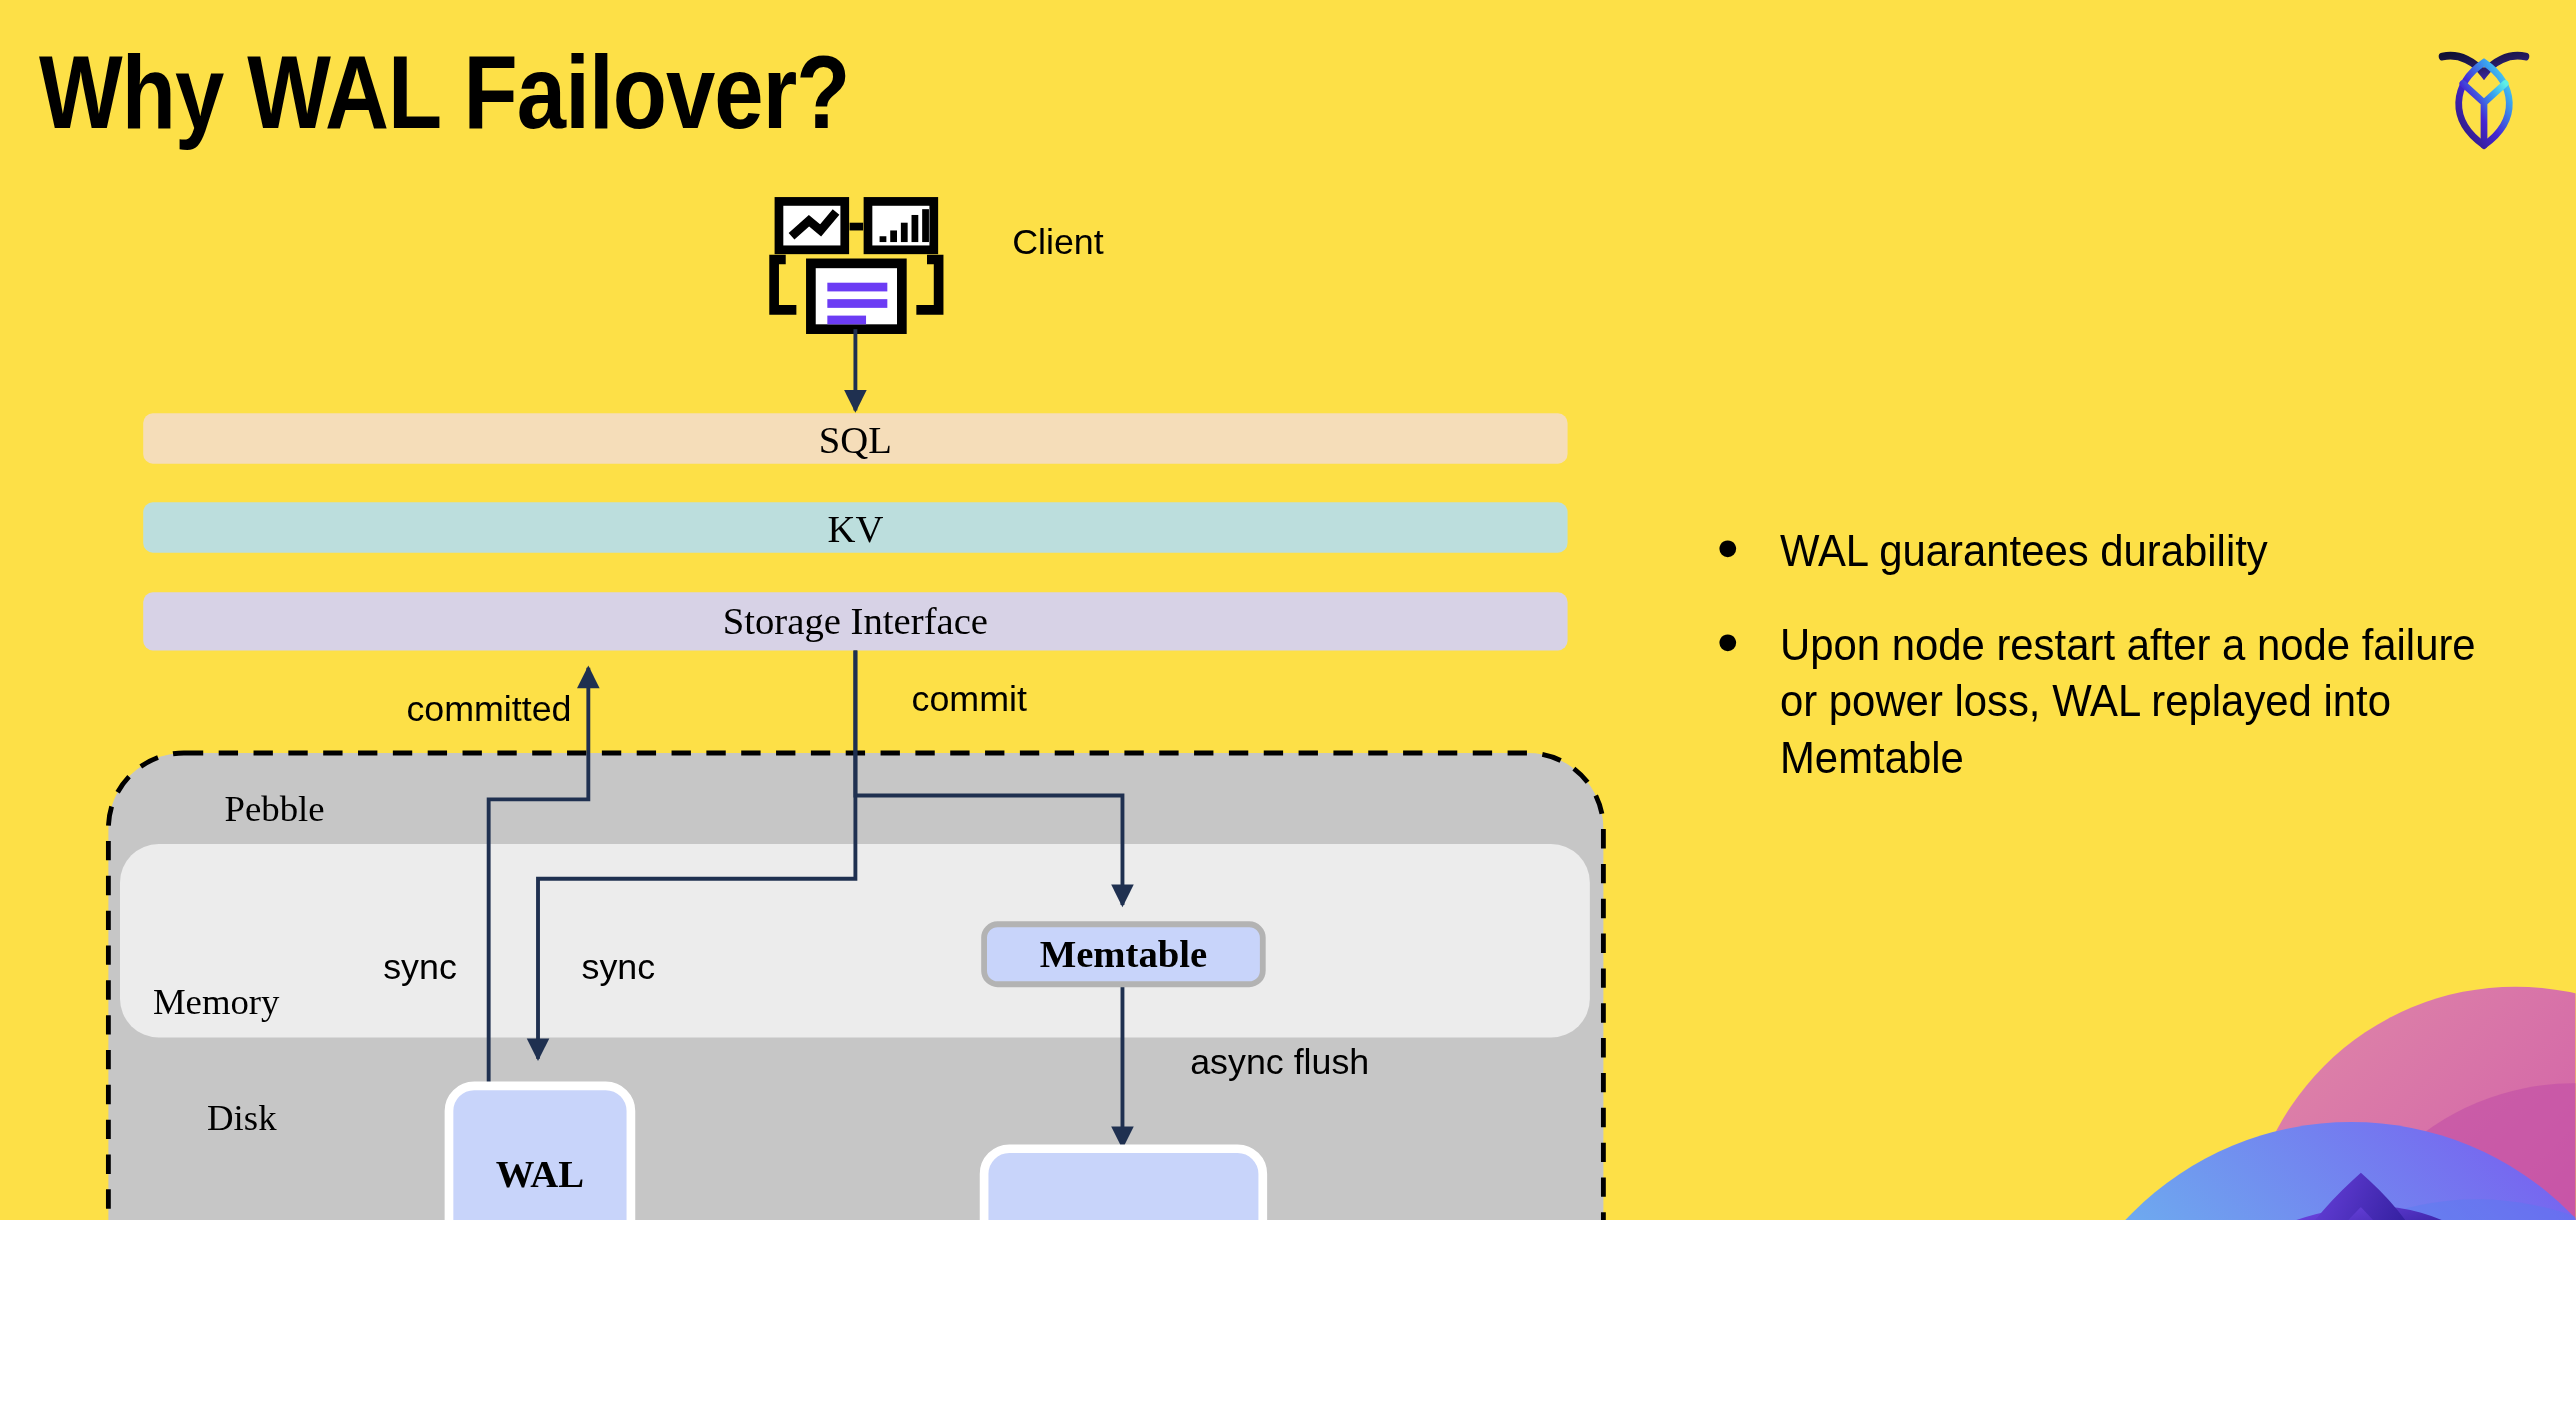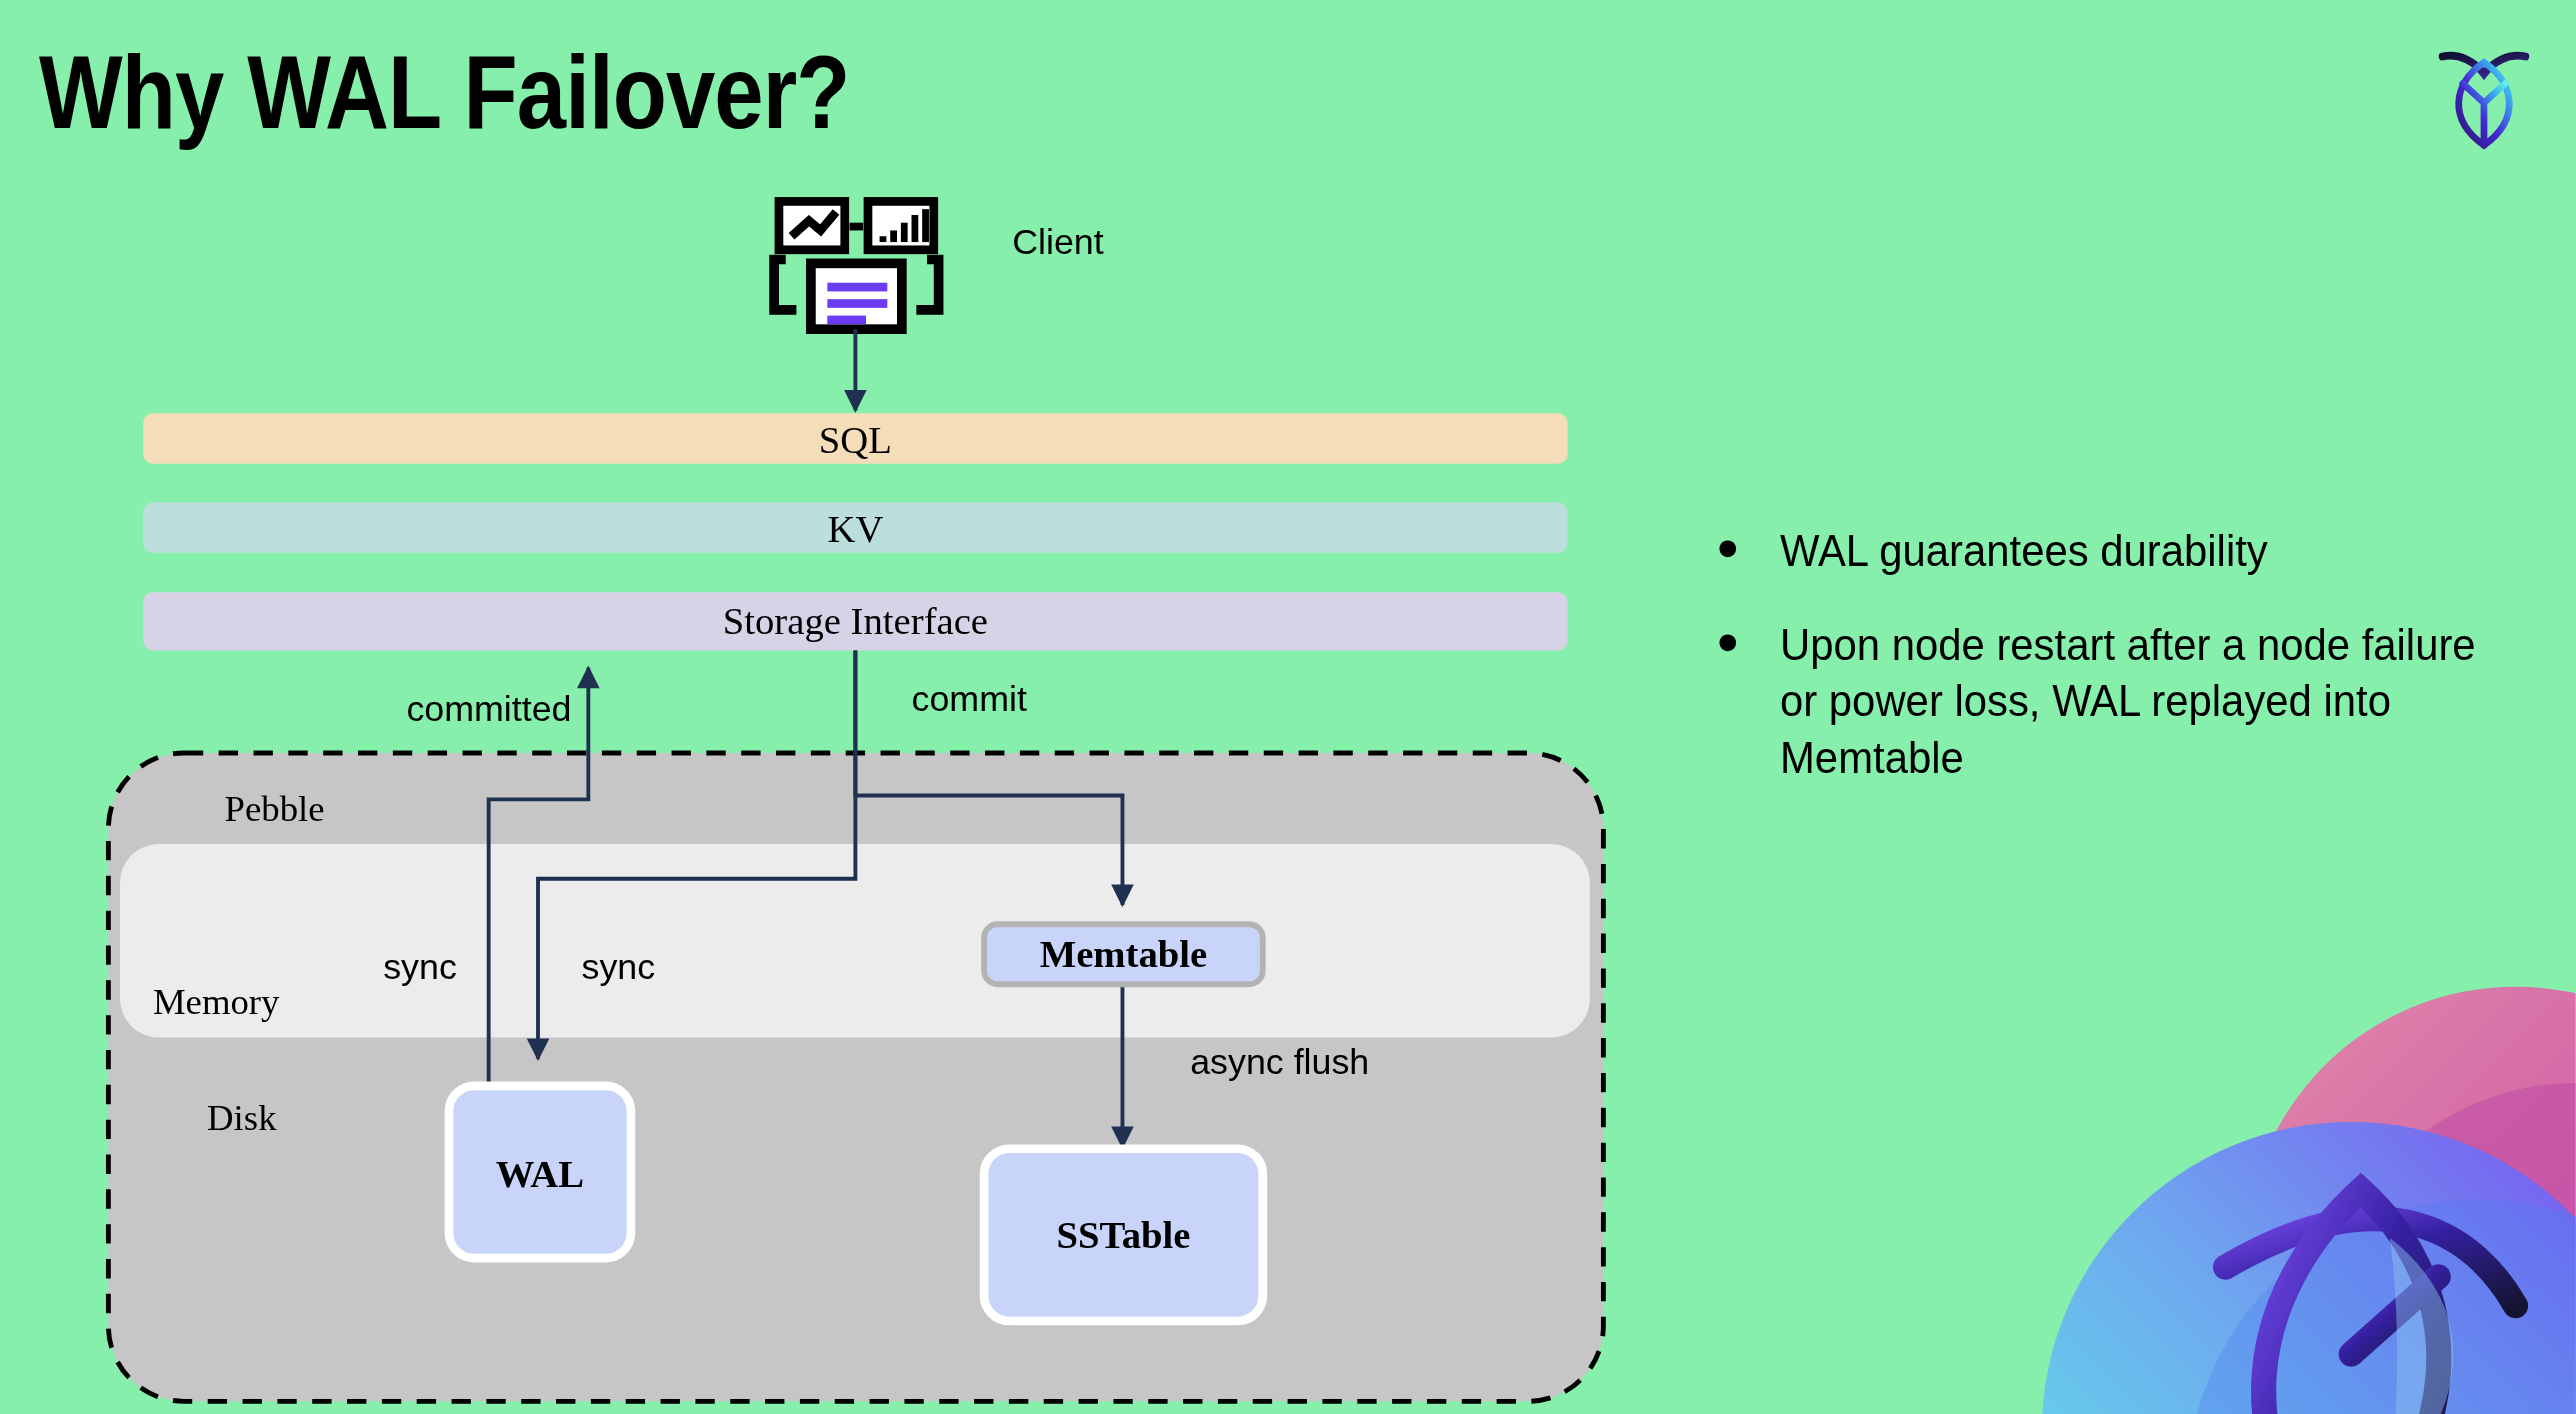--- a/index.html
+++ b/index.html
@@ -1,19 +1,19 @@
 <!DOCTYPE html>
 <html><head>
 <meta charset="utf-8">
 <style>
   html,body{margin:0;padding:0;background:#fff;}
   body{width:2576px;height:1415px;position:relative;overflow:hidden;
        font-family:"Liberation Sans",sans-serif;}
 
-  #slide{position:absolute;left:0;top:0;width:2576px;height:1414px;background:#86efac;overflow:hidden;}
+  #slide{position:absolute;left:0;top:0;width:2576px;height:1220px;background:#fde047;overflow:hidden;}
 
   
   #title{position:absolute;left:39px;top:41px;width:1161px;
          font-family:"Liberation Sans",sans-serif;
          font-size:103px;font-weight:bold;line-height:1.0;
          letter-spacing:-1px;color:#000000;
          transform:scaleX(0.86);transform-origin:left top;white-space:nowrap;}
 
   
   #logo{position:absolute;left:2431px;top:37px;width:106px;height:124px;}

